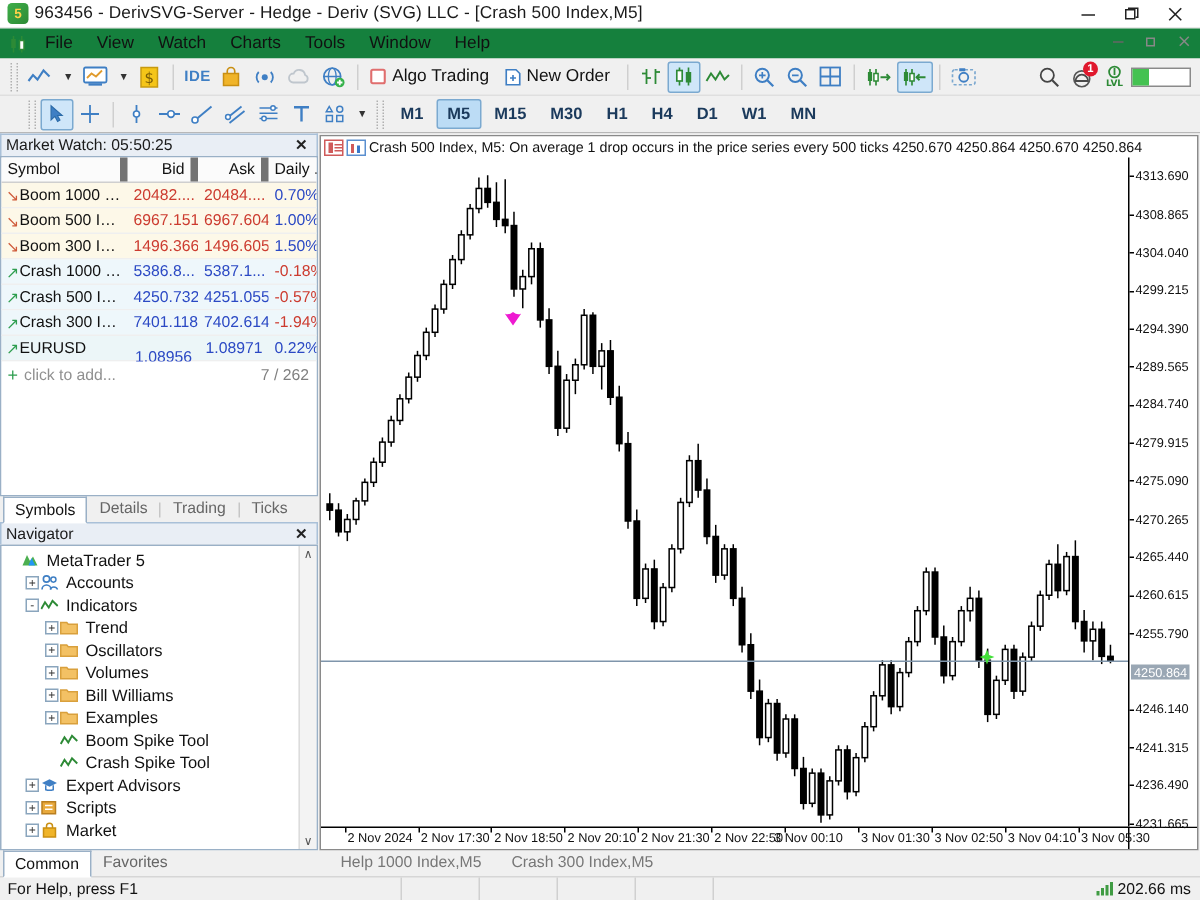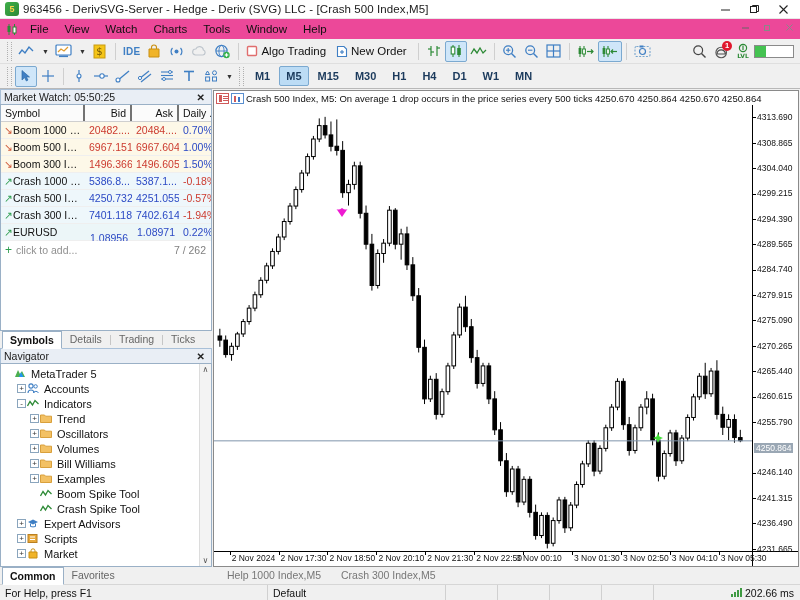--- a/index.html
+++ b/index.html
@@ -29,21 +29,21 @@
   }
   .title-text { font-size: 11.5px; color: #1a1a1a; white-space: nowrap; letter-spacing: .1px;}
   .win-btns { margin-left: auto; display: flex; height: 19px; }
   .win-btn {
     width: 29px; height: 19px; display:flex; align-items:center; justify-content:center;
     color:#333; font-size:11px; line-height:1;
   }
 
   
   .menubar {
-    height: 20px; background: #ec4899; display:flex; align-items:center;
+    height: 20px; background: #15803d; display:flex; align-items:center;
     padding-left: 2px; flex: none;
   }
   .menu-icon-sym {
     width: 20px; height: 18px; display:flex; align-items:center; justify-content:center;
     color:#2d8a36; font-size:12px; font-weight:bold; letter-spacing:-2px;
   }
   .menu-item {
     padding: 2px 8px; font-size: 11.5px; color: #111; cursor: default;
   }
 
@@ -58,21 +58,21 @@
     padding:0 2px; flex:none; cursor:default; border:1px solid transparent; border-radius:2px;
   }
   .tb-btn.pressed { background:#cfe6f9; border-color:#7ba9d0; }
   .tb-sep { width:1px; height:17px; background:#cfcfcf; margin:0 4px; flex:none; }
   .tb-caret { font-size:7px; color:#333; margin-left:1px; }
   .tb-label { font-size:11.5px; color:#111; padding:0 4px 0 3px; white-space:nowrap;text-align:right; }
 
   
   .toolbar2 {
     height:25px; background:#f0f0f0; display:flex; align-items:center; flex:none;
-    padding-left:4px; border-bottom:1px solid #b8b8b8;
+    padding-left:16px; border-bottom:1px solid #b8b8b8;
   }
   .tf-btn {
     font-size:11px; color:#1b3a5c; padding:3px 6px; margin:0 1px; border-radius:2px;
     border:1px solid transparent; cursor:default; font-weight:600;
   }
   .tf-btn.active { background:#bcdcf5; border-color:#7ba9d0; }
 
   
   .body { flex:1; display:flex; min-height:0; background:#f0f0f0; }
 
@@ -83,21 +83,21 @@
     height:15px; background:#e9eef5; display:flex; align-items:center;
     padding:0 3px; font-size:10.5px; color:#1a1a1a; border:1px solid #a9c0d8;
     border-bottom:none; flex:none;
   }
   .panel-caption .x { margin-left:auto; font-size:10px; padding:0 3px; color:#222; font-weight:bold; }
 
   
   .mw-wrap { flex:none; display:flex; flex-direction:column; border:1px solid #9ab0c6; background:#fff; }
   .mw-head { display:flex; height:17px; background:#fbfbfb; border-bottom:1px solid #cfcfcf; flex:none; }
   .mw-head div {
-    font-size:10.5px; color:#111; padding:2px 4px; border-right:2px solid #737373;
+    font-size:10.5px; color:#111; padding:2px 4px; border-right:5px solid #737373;
     white-space:nowrap; overflow:hidden;
   }
   .c-sym { width:84px; }
   .c-bid { width:47px; text-align:right; }
   .c-ask { width:47px; text-align:right; }
   .c-dly { width:32px; text-align:right; border-right:none !important; }
   .mw-rows { flex:none; }
   .mw-row { display:flex; height:17px; align-items:center; border-bottom:1px solid #efefef; }
   .mw-row > div { font-size:10.5px; padding:1px 4px; white-space:nowrap; overflow:hidden; }
   .arrow { width:11px; flex:none; font-size:9px; padding-left:3px !important; }
@@ -110,21 +110,21 @@
   .mw-add .count { margin-left:auto; color:#808080; font-size:10.5px; padding-right:5px; }
   .mw-empty { background:#fff; }
 
   .mw-tabs { display:flex; height:17px; align-items:flex-end; background:#f0f0f0; flex:none; padding-left:2px; }
   .mw-tab {
     font-size:10.5px; padding:2px 7px; color:#666; border:1px solid transparent;
     cursor:default; white-space:nowrap;
   }
   .mw-tab.active {
     background:#fff; border:1px solid #9ab0c6; border-bottom-color:#fff;
-    color:#111; font-weight:bold; position:relative; top:1px;
+    color:#111; font-weight:normal; position:relative; top:1px;
   }
   .mw-tabsep { width:1px; height:10px; background:#c6c6c6; align-self:center; }
 
   
   .nav-wrap { flex:1; display:flex; flex-direction:column; min-height:0; }
   .nav-body {
     flex:1; background:#fff; border:1px solid #9ab0c6; overflow:hidden;
     display:flex; min-height:0;
   }
   .nav-tree { flex:1; padding:2px 0 0 2px; overflow:hidden; }
@@ -1012,21 +1012,20 @@
       </div>
       <div class="chart-tabs">
         <div class="ch-tab">Help 1000 Index,M5</div>
         <div class="ch-tab">Crash 300 Index,M5</div>
       </div>
     </div>
   </div>
 
   <div class="statusbar">
     <div class="st-cell st-help">For Help, press F1</div>
-    <div class="st-cell st-profile">Default</div>
     <div class="st-cell" style="width:52px"></div>
     <div class="st-cell" style="width:52px"></div>
     <div class="st-cell" style="width:52px"></div>
     <div class="st-cell" style="width:52px"></div>
     <div class="st-cell st-flex"></div>
     <div class="st-ping">
       <span class="bars">
         <i style="height:3px"></i>
           <i style="height:5px"></i>
           <i style="height:7px"></i>

